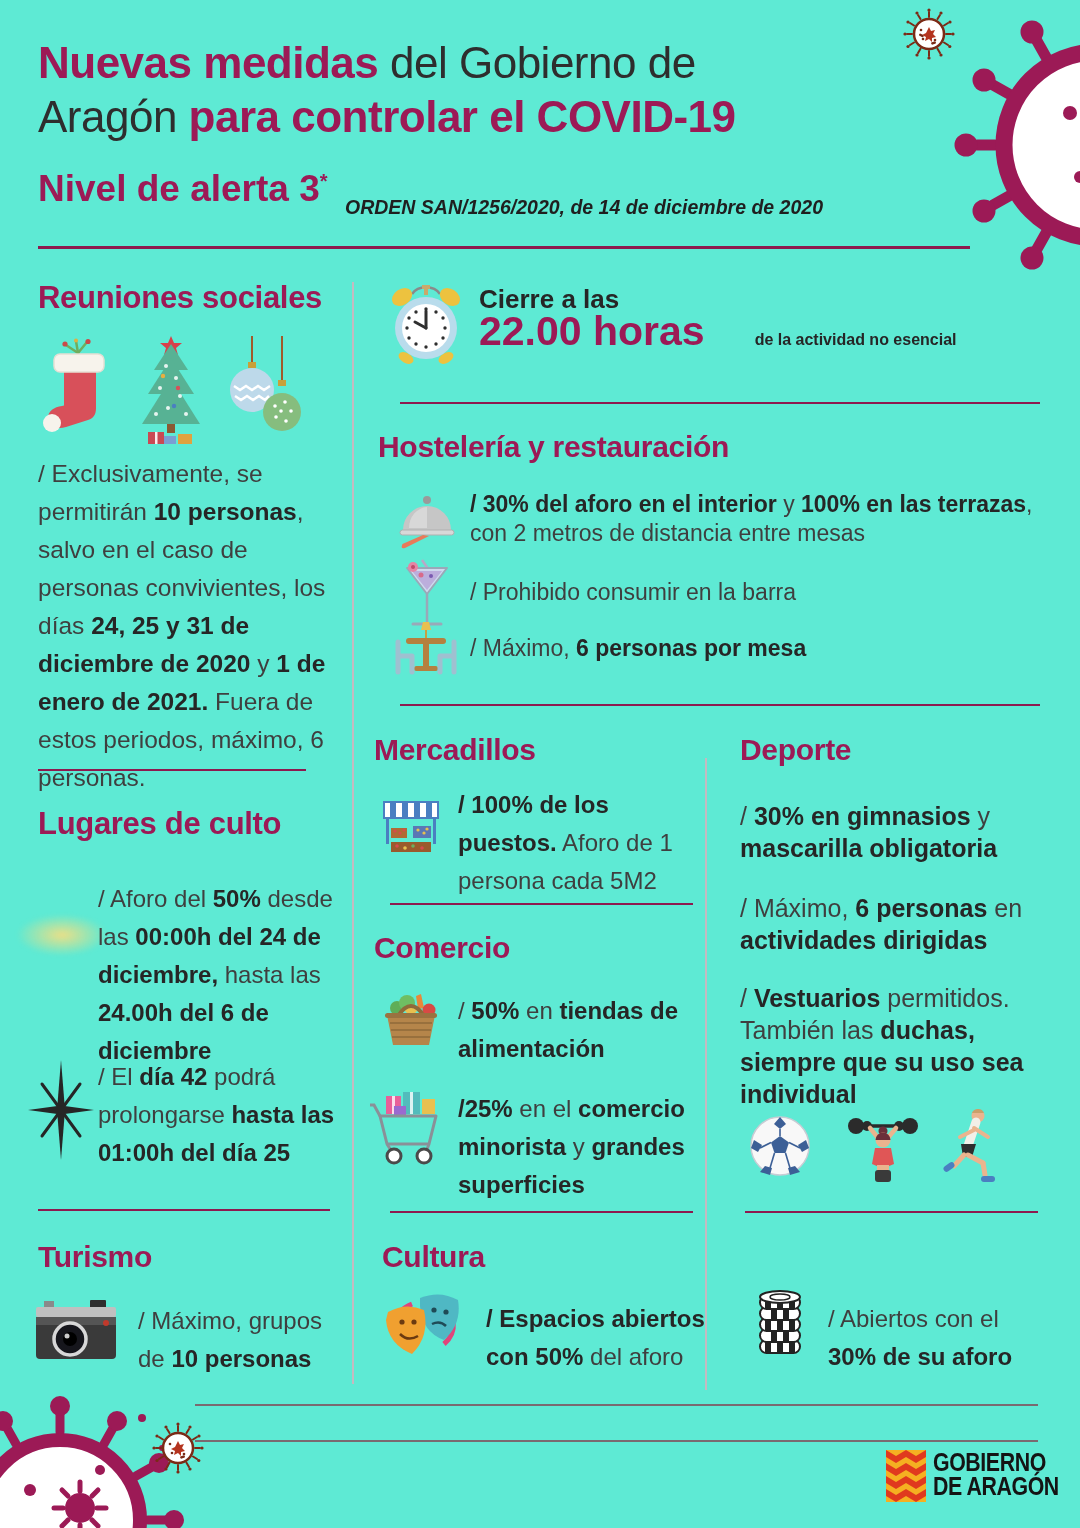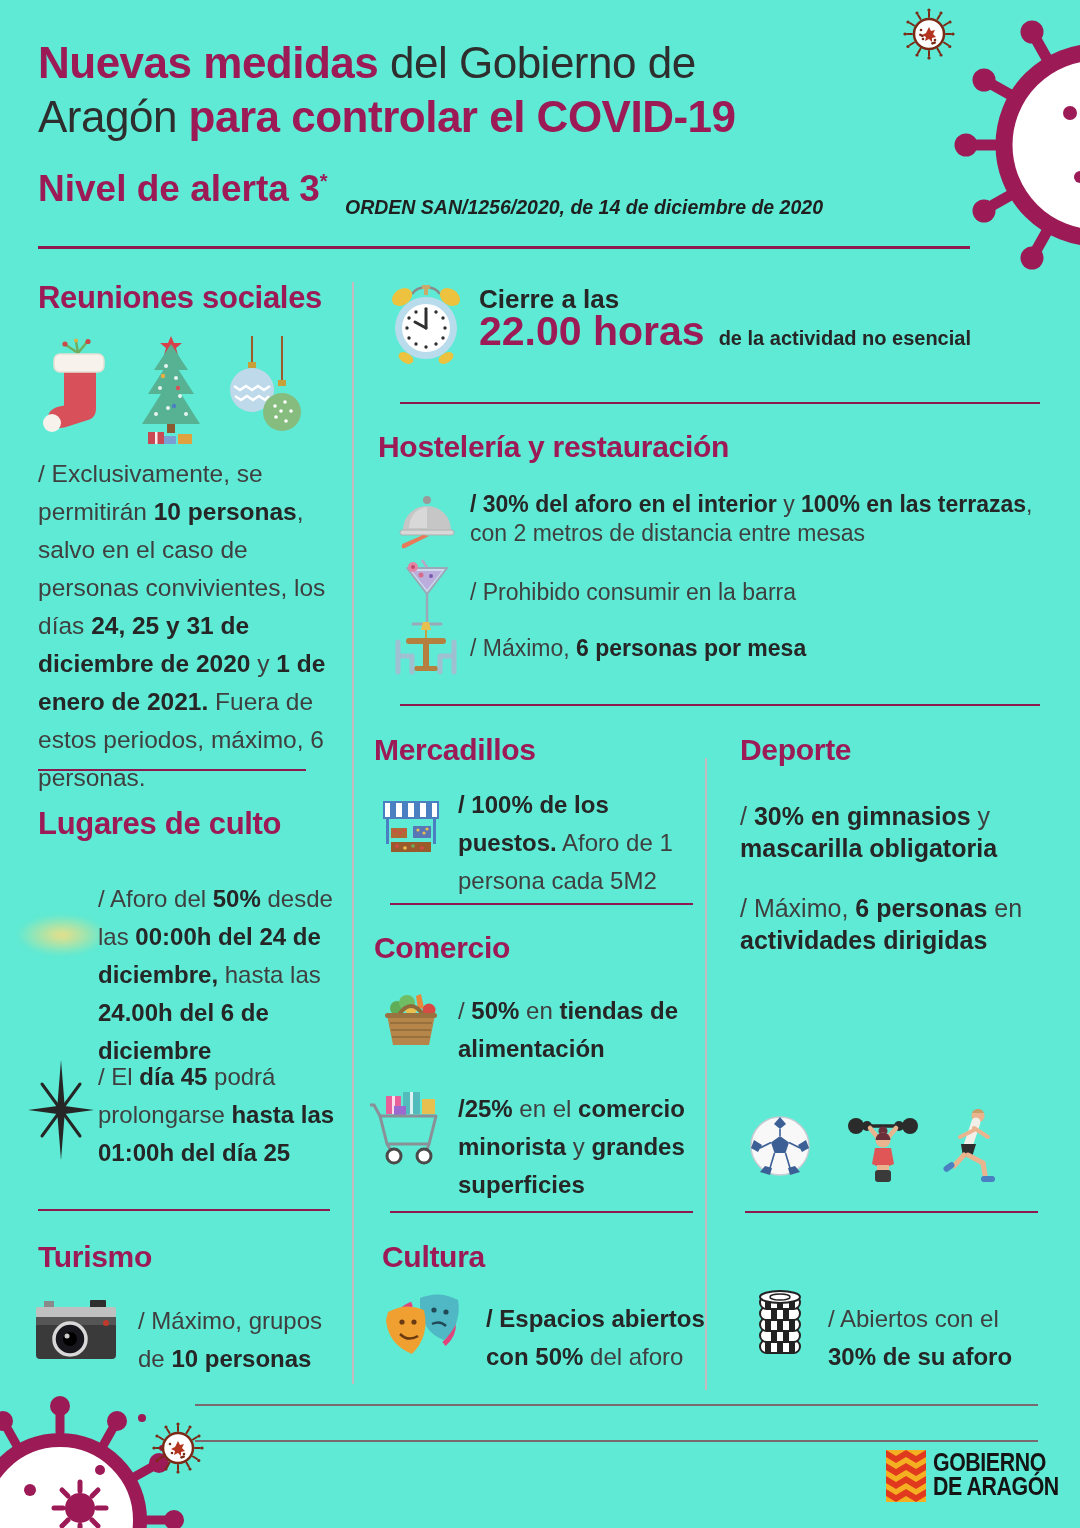--- a/index.html
+++ b/index.html
@@ -18,21 +18,21 @@
   .seg{position:absolute;margin:0;font-size:24px;line-height:38px;color:var(--text);}
   .seg .b{font-weight:700;color:var(--text-bold);}
   .title{left:38px;top:36px;font-size:44px;line-height:54px;letter-spacing:-0.5px;color:#2e2e2e;font-weight:500;}
   .title .accent{color:var(--accent);font-weight:700;}
   .alert{left:38px;top:168px;font-size:37px;color:var(--accent);font-weight:700;}
   .alert sup{font-size:20px;}
   .order{left:345px;top:196px;font-size:19.5px;font-style:italic;font-weight:700;color:#1f1f1f;}
   .closure-line1{left:479px;top:284px;font-size:26px;font-weight:700;color:var(--text-bold);}
   .closure-row{left:479px;top:308px;display:flex;align-items:baseline;gap:14px;white-space:nowrap;}
   .closure-time{font-size:41px;font-weight:700;color:var(--accent);}
-  .closure-rest{font-size:20px;font-weight:700;color:var(--text-bold);}
+  .closure-rest{font-size:16px;font-weight:700;color:var(--text-bold);margin-left:36px;}
   .body23{font-size:23px;line-height:29px;}
   .glow{position:absolute;left:16px;top:914px;width:92px;height:42px;
     background:radial-gradient(ellipse at center,rgba(243,222,130,0.95) 0%,rgba(243,222,130,0) 70%);
     filter:blur(2px);}
   .footer-info{left:228px;top:1414px;font-size:15px;letter-spacing:1.4px;color:#9a5570;font-weight:400;white-space:nowrap;}
   .footer-info .dot{color:#4a4a4a;margin-right:10px;letter-spacing:0;}
   .footer-info .url{font-weight:700;color:#7d1b49;}
   .logo{left:886px;top:1450px;display:flex;align-items:flex-start;}
   .logo-text{margin-left:7px;font-size:26px;line-height:24px;font-weight:700;color:#141414;
     letter-spacing:-0.5px;transform:scaleX(0.82);transform-origin:left top;white-space:nowrap;}
@@ -215,21 +215,21 @@
   <p class="seg" style="left:98px;top:880px;width:242px"><span>/ Aforo del </span><span class="b">50%</span><span>  desde las </span><span class="b">00:00h del 24 de diciembre,</span><span> hasta las </span><span class="b">24.00h del 6 de diciembre</span></p>
 
   <svg class="abs" style="left:28px;top:1060px" width="66" height="100" viewBox="0 0 66 100">
     <polygon points="33,0 37,50 33,100 29,50" fill="#262626"></polygon>
     <polygon points="0,50 33,45.5 66,50 33,54.5" fill="#262626"></polygon>
     <g stroke="#262626" stroke-width="3" stroke-linecap="round">
       <line x1="14" y1="24" x2="52" y2="76"></line>
         <line x1="52" y1="24" x2="14" y2="76"></line>
     </g>
   </svg>
-  <p class="seg" style="left:98px;top:1058px;width:240px"><span>/ El </span><span class="b">día 45</span><span> podrá prolongarse </span><span class="b">hasta las 01:00h del día 25</span></p>
+  <p class="seg" style="left:98px;top:1058px;width:240px"><span>/ El </span><span class="b">día 42</span><span> podrá prolongarse </span><span class="b">hasta las 01:00h del día 25</span></p>
 
   <div class="vline" style="left:352px;top:282px;height:1102px"></div>
   <div class="vline" style="left:705px;top:758px;height:632px"></div>
 
   <svg class="abs" style="left:382px;top:280px" width="88" height="86" viewBox="0 0 88 86">
     <path d="M30,14 A16,13 0 0 1 58,14" fill="none" stroke="#8a8a8a" stroke-width="2.5"></path>
     <rect x="40" y="5" width="8" height="4" fill="#caa96b"></rect>
       <rect x="42" y="9" width="4" height="6" fill="#caa96b"></rect>
     <ellipse cx="20" cy="17" rx="11" ry="8" fill="#edc23f" transform="rotate(-35 20 17)"></ellipse>
     <ellipse cx="68" cy="17" rx="11" ry="8" fill="#edc23f" transform="rotate(35 68 17)"></ellipse>
@@ -364,20 +364,21 @@
     <circle cx="24" cy="66" r="7" fill="#ffffff" stroke="#4a4a4a" stroke-width="3"></circle>
     <circle cx="54" cy="66" r="7" fill="#ffffff" stroke="#4a4a4a" stroke-width="3"></circle>
   </svg>
   <p class="seg" style="left:458px;top:1090px;width:245px"><span class="b">/25%</span><span> en el </span><span class="b">comercio minorista</span><span> y </span><span class="b">grandes superficies</span></p>
 
   <div class="hline" style="left:390px;top:1211px;width:303px"></div>
 
   <h2 class="sec-title" style="left:740px;top:733px;font-size:30px">Deporte</h2>
   <p class="seg" style="left:740px;top:800px;width:300px;font-size:25px;line-height:32px"><span>/ </span><span class="b">30% en gimnasios</span><span> y </span><span class="b">mascarilla obligatoria</span></p>
   <p class="seg" style="left:740px;top:892px;width:300px;font-size:25px;line-height:32px"><span>/ Máximo, </span><span class="b">6 personas</span><span> en </span><span class="b">actividades dirigidas</span></p>
+  <p class="seg" style="left:740px;top:982px;width:310px;font-size:25px;line-height:32px"><span>/ </span><span class="b">Vestuarios</span><span> permitidos. También las </span><span class="b">duchas, siempre que su uso sea individual</span></p>
 
   <svg class="abs" style="left:748px;top:1114px" width="64" height="64" viewBox="0 0 64 64">
     <circle cx="32" cy="32" r="29" fill="#f8f8f8" stroke="#c8ccd4" stroke-width="1.5"></circle>
     <g fill="#3c5f96">
       <polygon points="32,22 41,28.5 37.5,39 26.5,39 23,28.5"></polygon>
       <polygon points="32,3 38,10 32,15 26,10"></polygon>
       <polygon points="58,26 61,34 54,38 50,31"></polygon>
       <polygon points="6,26 3,34 10,38 14,31"></polygon>
       <polygon points="47,52 52,58 42,61 40,54"></polygon>
       <polygon points="17,52 12,58 22,61 24,54"></polygon>

